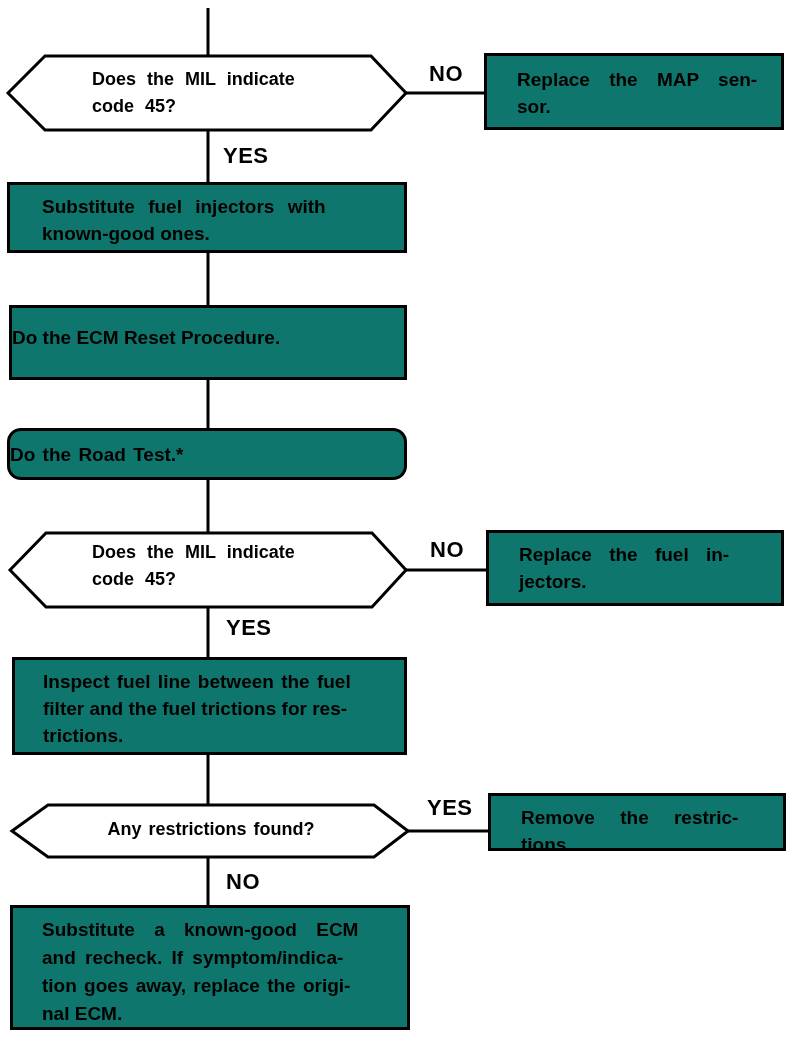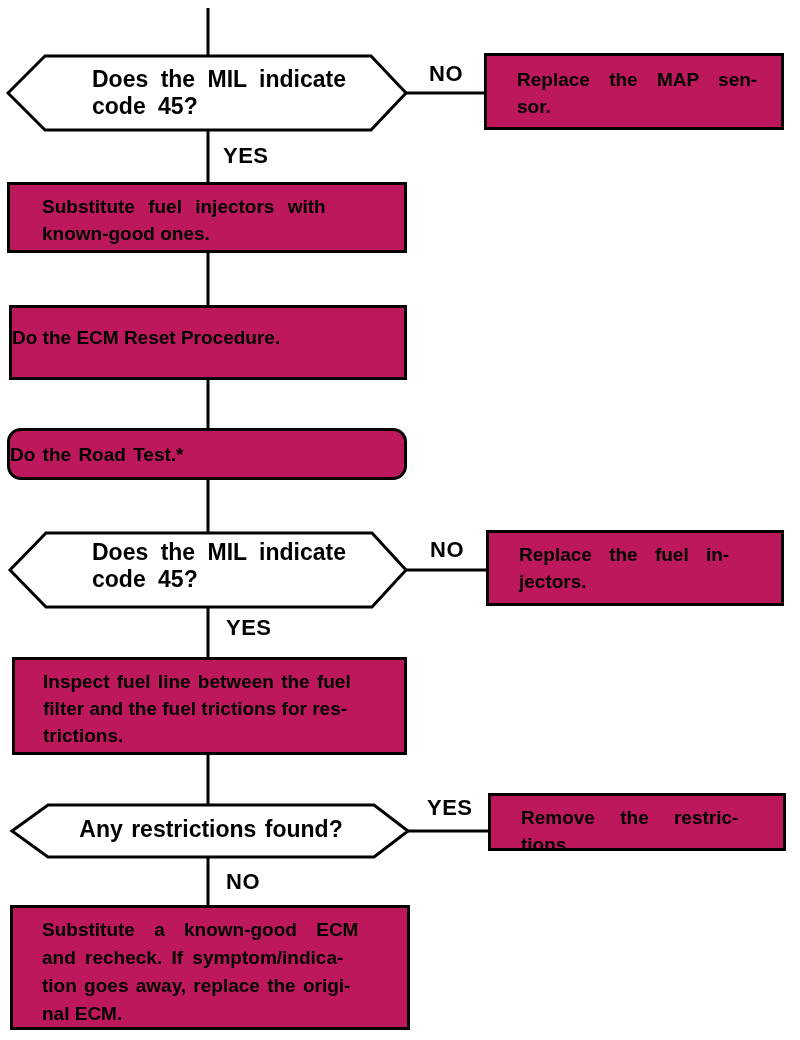--- a/index.html
+++ b/index.html
@@ -4,36 +4,36 @@
 <style>
   html,body { margin:0; padding:0; background:#fff; }
   .page {
     position:relative; width:800px; height:1040px; background:#ffffff;
     font-family:"Liberation Sans", sans-serif; font-weight:700; color:#000;
     overflow:hidden;
   }
   svg.layer { position:absolute; left:0; top:0; width:800px; height:1040px; }
 
   .node {
-    position:absolute; box-sizing:border-box; background:#be185d;
+    position:absolute; box-sizing:border-box; background:#0f766e;
     border:3px solid #000; font-size:19px; line-height:27px; letter-spacing:0;
   }
   .ln { display:block; white-space:nowrap; }
   .center { text-align:left; }
 
   
   .ws2  { word-spacing:2px;  }
   .ws4  { word-spacing:4px;  }
   .ws8  { word-spacing:8px;  }
   .ws12 { word-spacing:12px; }
   .ws14 { word-spacing:14px; }
   .ws20 { word-spacing:20px; }
 
   .hextext {
-    position:absolute; font-size:23px; line-height:27px; word-spacing:6px;
+    position:absolute; font-size:18px; line-height:27px; word-spacing:6px;
   }
   .blabel { position:absolute; font-size:22px; letter-spacing:0.5px; }
 
   #box-map      { left:484px; top:53px;  width:300px; height:77px;  padding:10px 14px 0 30px; }
   #box-sub-inj  { left:7px;   top:182px; width:400px; height:71px;  padding:8px 20px 0 32px; }
   #box-ecm-rst  { left:9px;   top:305px; width:398px; height:75px;  padding:16px 0 0 0; }
   #box-road     { left:7px;   top:428px; width:400px; height:52px;  padding:10px 0 0 0;border-radius:14px; }
   #box-inj      { left:486px; top:530px; width:298px; height:76px;  padding:8px 14px 0 30px; }
   #box-inspect  { left:12px;  top:657px; width:395px; height:98px;  padding:8px 10px 0 28px; }
   #box-remove   { left:488px; top:793px; width:298px; height:58px;  padding:8px 18px 0 30px; }

